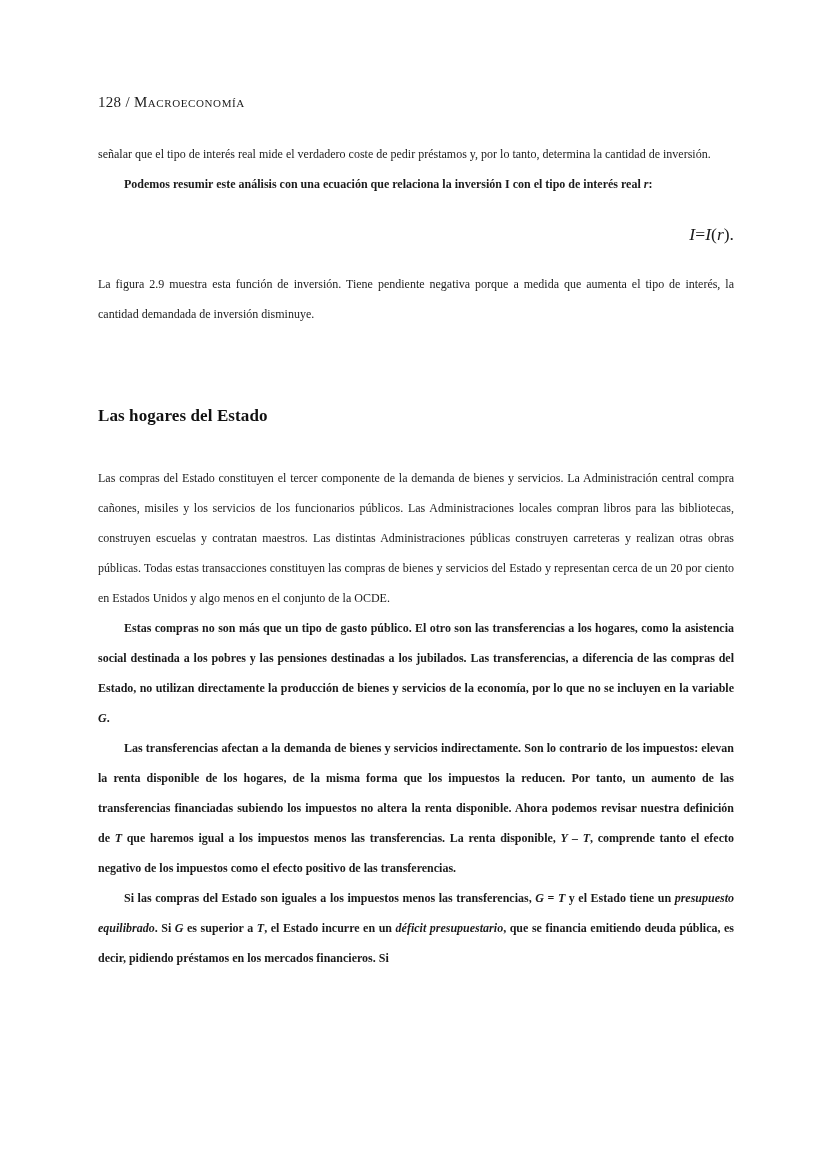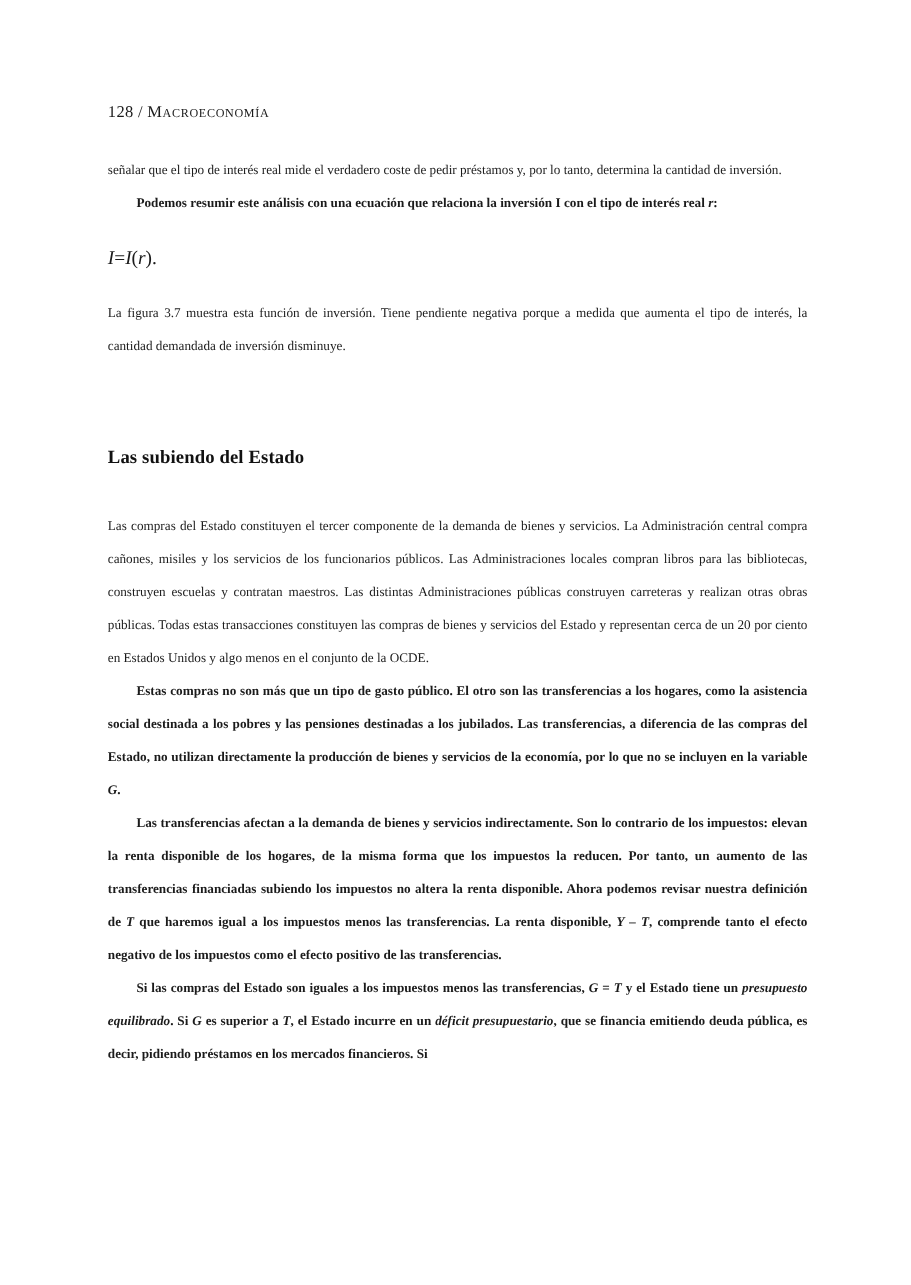--- a/index.html
+++ b/index.html
@@ -52,21 +52,21 @@
   p.indent {
     text-indent: 26px;
     font-weight: bold;
   }
   p.noindent {
     text-indent: 0;
   }
   .equation {
     margin: 0;
     padding: 16px 0 14px 0;
-    text-align: left;
+    text-align: right;
     font-size: 17.6px;
     line-height: 30px;
     font-style: italic;
   }
   .equation .roman {
     font-style: normal;
   }
   h2.section-head {
     margin: 0;
     padding: 0;
@@ -111,25 +111,25 @@
       <p class="para noindent">señalar que el tipo de interés real mide el verdadero coste de pedir préstamos y, por lo tanto, determina la cantidad de inversión.</p>
 
       <p class="para indent"><span>Podemos resumir este análisis con una ecuación que relaciona la inversión I con el tipo de interés real </span><var>r</var><span>:</span></p>
 
       <div class="gap-after-eq-top"></div>
 
       <p class="equation"><span>I</span><span class="roman">=</span><span>I</span><span class="roman">(</span><span>r</span><span class="roman">)</span><span class="roman">.</span></p>
 
       <div class="gap-after-eq-bottom"></div>
 
-      <p class="para noindent">La figura 3.7 muestra esta función de inversión. Tiene pendiente negativa porque a medida que aumenta el tipo de interés, la cantidad demandada de inversión disminuye.</p>
+      <p class="para noindent">La figura 2.9 muestra esta función de inversión. Tiene pendiente negativa porque a medida que aumenta el tipo de interés, la cantidad demandada de inversión disminuye.</p>
 
       <div class="gap-before-head"></div>
 
-      <h2 class="section-head">Las subiendo del Estado</h2>
+      <h2 class="section-head">Las hogares del Estado</h2>
 
       <div class="gap-after-head"></div>
 
       <p class="para noindent">Las compras del Estado constituyen el tercer componente de la demanda de bienes y servicios. La Administración central compra cañones, misiles y los servicios de los funcionarios públicos. Las Administraciones locales compran libros para las bibliotecas, construyen escuelas y contratan maestros. Las distintas Administraciones públicas construyen carreteras y realizan otras obras públicas. Todas estas transacciones constituyen las compras de bienes y servicios del Estado y representan cerca de un 20 por ciento en Estados Unidos y algo menos en el conjunto de la OCDE.</p>
 
       <p class="para indent"><span>Estas compras no son más que un tipo de gasto público. El otro son las transferencias a los hogares, como la asistencia social destinada a los pobres y las pensiones destinadas a los jubilados. Las transferencias, a diferencia de las compras del Estado, no utilizan directamente la producción de bienes y servicios de la economía, por lo que no se incluyen en la variable </span><var>G</var><span>.</span></p>
 
       <p class="para indent"><span>Las transferencias afectan a la demanda de bienes y servicios indirectamente. Son lo contrario de los impuestos: elevan la renta disponible de los hogares, de la misma forma que los impuestos la reducen. Por tanto, un aumento de las transferencias financiadas subiendo los impuestos no altera la renta disponible. Ahora podemos revisar nuestra definición de </span><var>T</var><span> que haremos igual a los impuestos menos las transferencias. La renta disponible, </span><var>Y – T</var><span>, comprende tanto el efecto negativo de los impuestos como el efecto positivo de las transferencias.</span></p>
 
       <p class="para indent"><span>Si las compras del Estado son iguales a los impuestos menos las transferencias, </span><var>G</var><span> = </span><var>T</var><span> y el Estado tiene un </span><span class="emph">presupuesto equilibrado</span><span>. Si </span><var>G</var><span> es superior a </span><var>T</var><span>, el Estado incurre en un </span><span class="emph">déficit presupuestario</span><span>, que se financia emitiendo deuda pública, es decir, pidiendo préstamos en los mercados financieros. Si </span></p>

